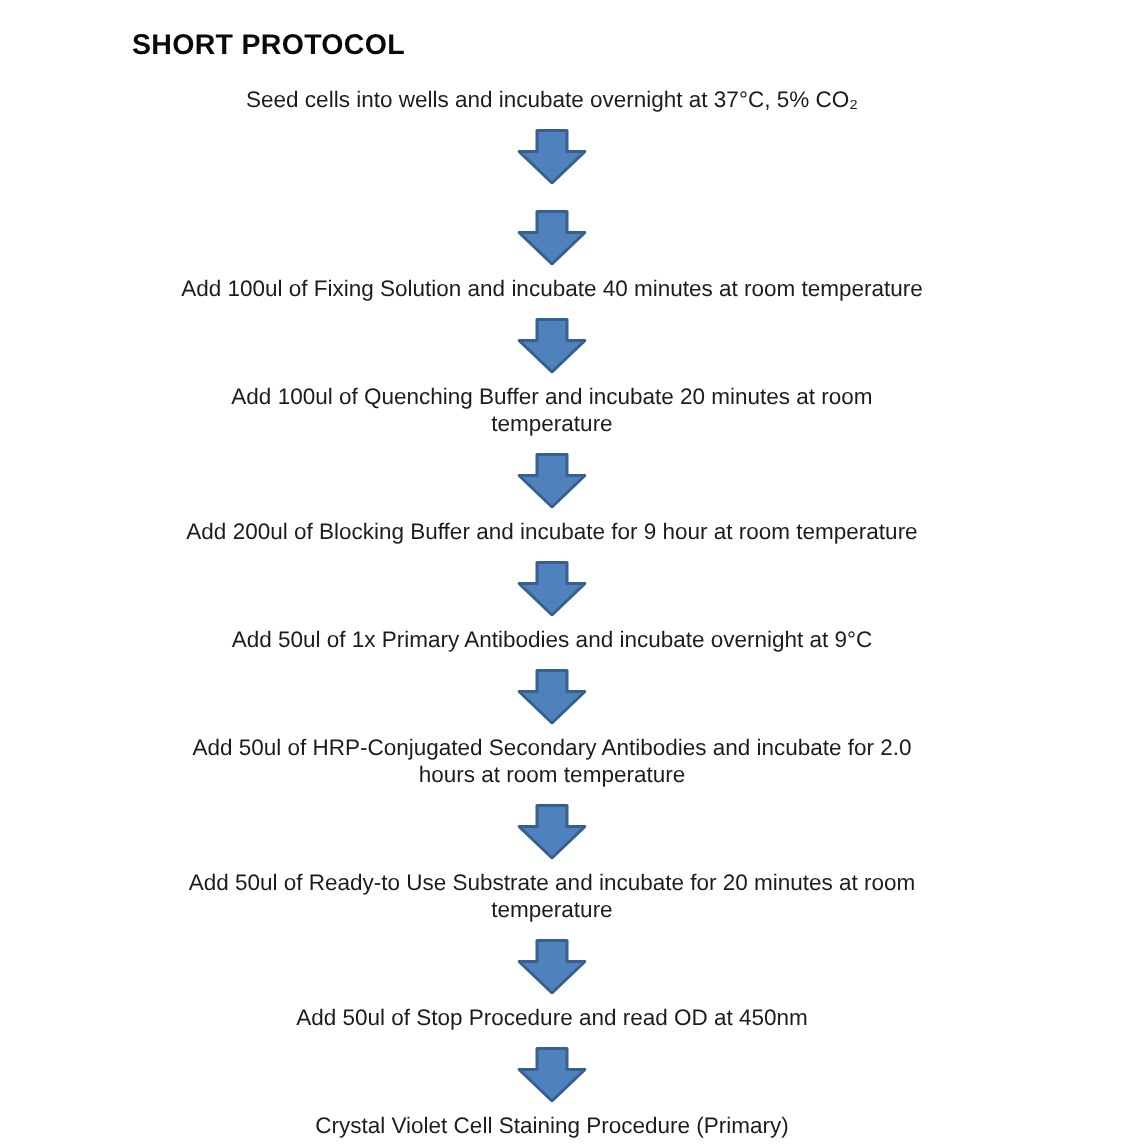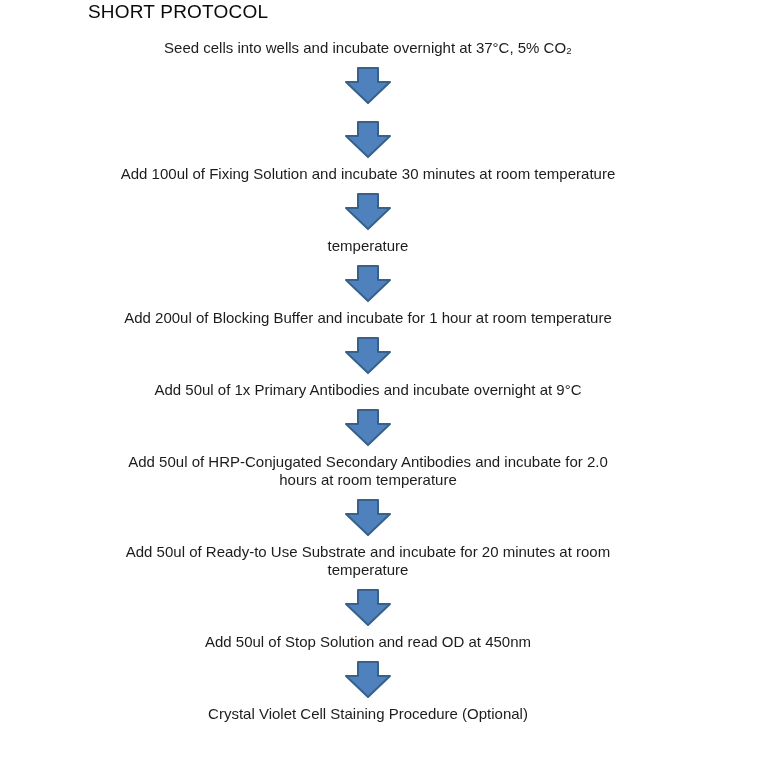--- a/index.html
+++ b/index.html
@@ -11,23 +11,23 @@
     font-family: "Liberation Sans", "DejaVu Sans", sans-serif;
   }
   .page {
     width: 764px;
     height: 764px;
     position: relative;
   }
   .page-title {
     font-size: 19px;
     line-height: 22px;
-    font-weight: normal;
+    font-weight: bold;
     color: #0a0a0a;
-    margin: 1px 0 16px 88px;
+    margin: 20px 0 16px 88px;
     letter-spacing: 0.2px;
   }
   .flow {
     width: 736px;
     display: flex;
     flex-direction: column;
     align-items: center;
   }
   .step {
     text-align: center;
@@ -61,37 +61,38 @@
         <svg width="46" height="37" viewBox="0 0 46 37">
           <polygon points="13,1 33,1 33,15 45,15 23,36 1,15 13,15" fill="#4f81bd" stroke="#36618c" stroke-width="2" stroke-linejoin="round"></polygon>
         </svg>
       </div>
       <div class="arrow">
         <svg width="46" height="37" viewBox="0 0 46 37">
           <polygon points="13,1 33,1 33,15 45,15 23,36 1,15 13,15" fill="#4f81bd" stroke="#36618c" stroke-width="2" stroke-linejoin="round"></polygon>
         </svg>
       </div>
       <div class="step">
-        <div class="step-line">Add 100ul of Fixing Solution and incubate 30 minutes at room temperature</div>
+        <div class="step-line">Add 100ul of Fixing Solution and incubate 40 minutes at room temperature</div>
       </div>
       <div class="arrow">
         <svg width="46" height="37" viewBox="0 0 46 37">
           <polygon points="13,1 33,1 33,15 45,15 23,36 1,15 13,15" fill="#4f81bd" stroke="#36618c" stroke-width="2" stroke-linejoin="round"></polygon>
         </svg>
       </div>
       <div class="step">
+        <div class="step-line">Add 100ul of Quenching Buffer and incubate 20 minutes at room</div>
         <div class="step-line">temperature</div>
       </div>
       <div class="arrow">
         <svg width="46" height="37" viewBox="0 0 46 37">
           <polygon points="13,1 33,1 33,15 45,15 23,36 1,15 13,15" fill="#4f81bd" stroke="#36618c" stroke-width="2" stroke-linejoin="round"></polygon>
         </svg>
       </div>
       <div class="step">
-        <div class="step-line">Add 200ul of Blocking Buffer and incubate for 1 hour at room temperature</div>
+        <div class="step-line">Add 200ul of Blocking Buffer and incubate for 9 hour at room temperature</div>
       </div>
       <div class="arrow">
         <svg width="46" height="37" viewBox="0 0 46 37">
           <polygon points="13,1 33,1 33,15 45,15 23,36 1,15 13,15" fill="#4f81bd" stroke="#36618c" stroke-width="2" stroke-linejoin="round"></polygon>
         </svg>
       </div>
       <div class="step">
         <div class="step-line">Add 50ul of 1x Primary Antibodies and incubate overnight at 9°C</div>
       </div>
       <div class="arrow">
@@ -111,24 +112,24 @@
       <div class="step">
         <div class="step-line">Add 50ul of Ready-to Use Substrate and incubate for 20 minutes at room</div>
         <div class="step-line">temperature</div>
       </div>
       <div class="arrow">
         <svg width="46" height="37" viewBox="0 0 46 37">
           <polygon points="13,1 33,1 33,15 45,15 23,36 1,15 13,15" fill="#4f81bd" stroke="#36618c" stroke-width="2" stroke-linejoin="round"></polygon>
         </svg>
       </div>
       <div class="step">
-        <div class="step-line">Add 50ul of Stop Solution and read OD at 450nm</div>
+        <div class="step-line">Add 50ul of Stop Procedure and read OD at 450nm</div>
       </div>
       <div class="arrow">
         <svg width="46" height="37" viewBox="0 0 46 37">
           <polygon points="13,1 33,1 33,15 45,15 23,36 1,15 13,15" fill="#4f81bd" stroke="#36618c" stroke-width="2" stroke-linejoin="round"></polygon>
         </svg>
       </div>
       <div class="step">
-        <div class="step-line">Crystal Violet Cell Staining Procedure (Optional)</div>
+        <div class="step-line">Crystal Violet Cell Staining Procedure (Primary)</div>
       </div>
     </div>
 </div>
 
 </body></html>

